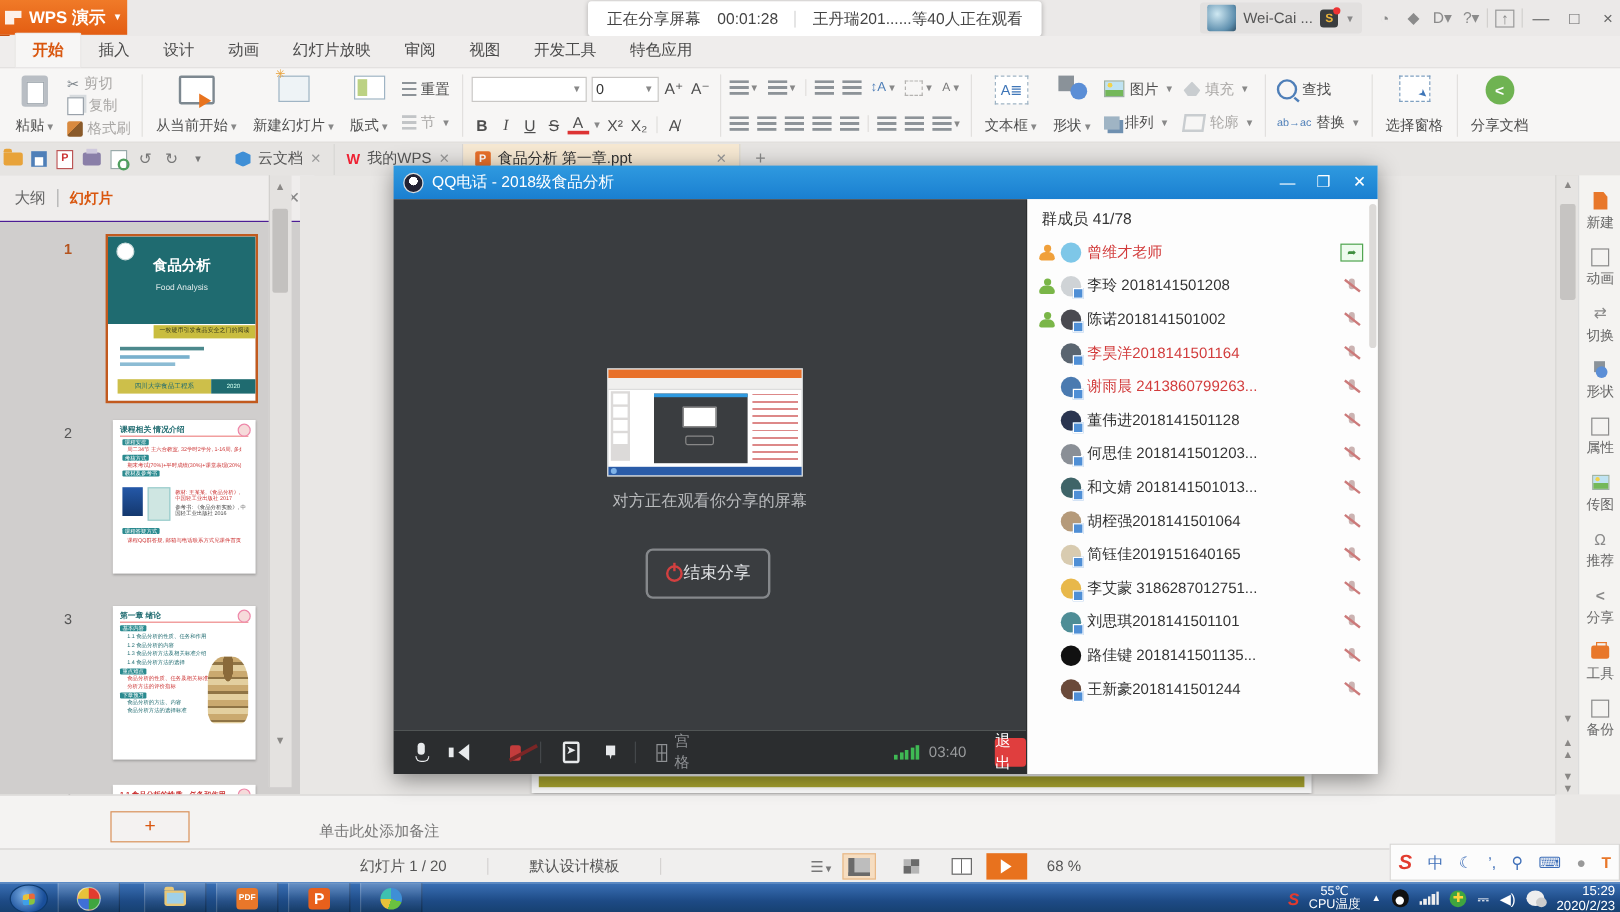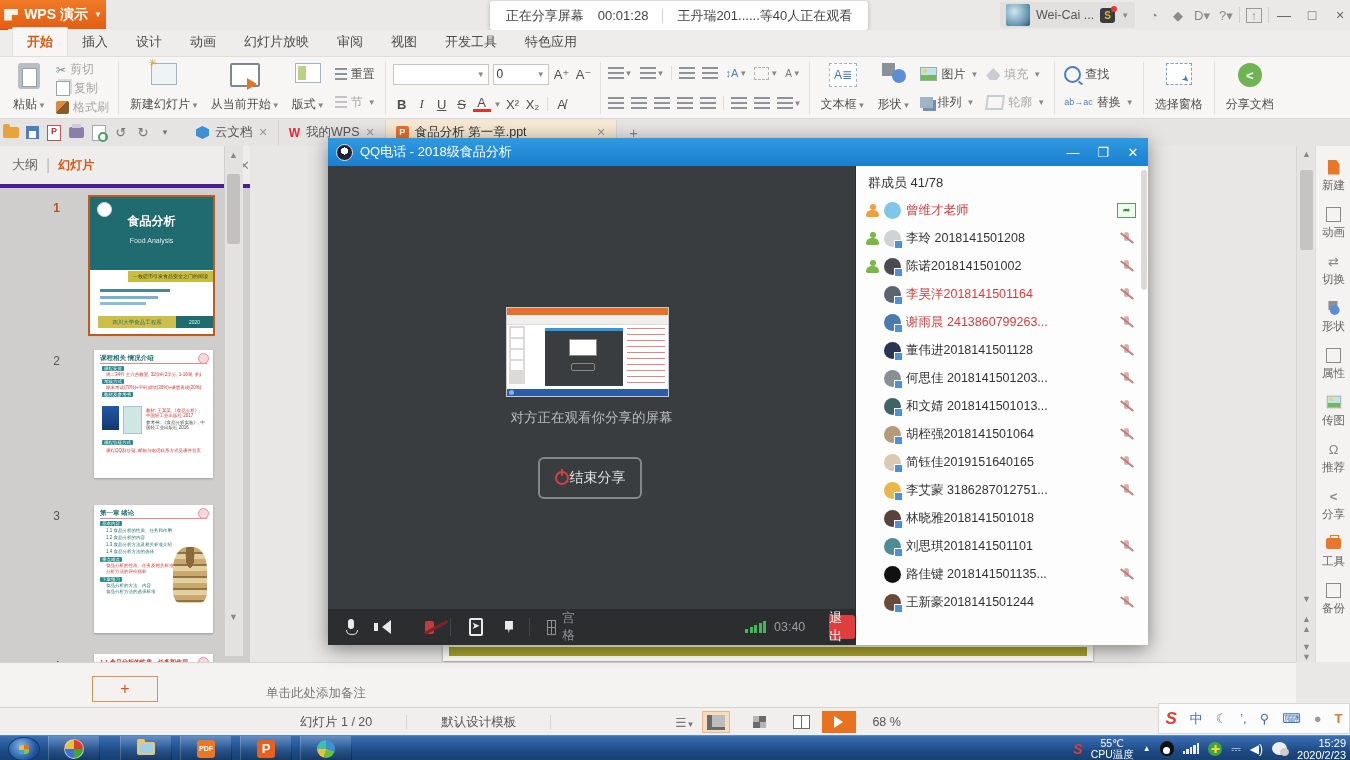--- a/index.html
+++ b/index.html
@@ -81,21 +81,21 @@
   .ico-preview{width:12px;height:14px;background:#fff;border:1px solid #9aa;position:relative;margin:0 4px;}
   .ico-preview::after{content:"";position:absolute;right:-3px;bottom:-2px;width:6px;height:6px;border:2px solid #4f9f5f;border-radius:50%;}
   .dtab{height:26px;display:flex;align-items:center;gap:6px;padding:0 10px;font-size:12.5px;color:#555;border-right:1px solid #d8d6d4;}
   .dtab.active{background:#f6e8d2;color:#333;}
   .dtab .x{color:#999;font-size:11px;}
   .cubeico{width:13px;height:13px;background:#3f8fd6;clip-path:polygon(50% 0,100% 25%,100% 75%,50% 100%,0 75%,0 25%);}
   .wico{color:#e23;font-weight:bold;font-size:12px;}
   .pptico{width:13px;height:13px;background:#e8702a;border-radius:2px;color:#fff;font-size:9px;font-weight:bold;text-align:center;line-height:13px;}
   
   #leftpanel{left:0;top:146px;width:250px;height:516px;background:#d0cecd;}
-  #lp-head{left:0;top:0;width:250px;height:38px;background:#efedec;border-bottom:4px solid #4c1d95;justify-content:center;}
+  #lp-head{left:0;top:0;width:250px;height:38px;background:#efedec;border-bottom:1px solid #4c1d95;justify-content:center;}
   #lp-head .t1{font-size:13px;color:#666;}
   #lp-head .t2{font-size:12px;color:#d9570f;font-weight:bold;}
   .thumb{background:#fff;box-shadow:0 1px 2px rgba(0,0,0,.25);overflow:hidden;}
   .thumb.sel{outline:2px solid #c25a1e;}
   .tnum{font-size:12px;color:#555;width:20px;text-align:right;}
   .tnum.sel{color:#b4541e;font-weight:bold;}
   .s-title{font-weight:bold;color:#1f6b70;border-bottom:1px solid #e88;}
   .redline{color:#cc3333;}
   .tealbox{background:#2a8a8f;color:#fff;display:inline-block;padding:0 2px;border-radius:1px;}
   #lp-scroll{left:224px;top:146px;width:18px;height:510px;background:#e4e2e0;border-left:1px solid #d2d0ce;}
@@ -289,26 +289,26 @@
           </div>
         <div class="srow gray">
             <span class="ico-brush"></span>
             <span>格式刷</span>
           </div>
       </div>
     </div>
     <div class="vsep"></div>
     <div class="grp">
       <div class="bigbtn">
+        <span class="ico-play-screen"></span>
+        <span class="lbl"><span>从当前开始</span><span class="caret">▼</span></span>
+      </div>
+      <div class="bigbtn">
         <span class="ico-newslide"></span>
         <span class="lbl"><span>新建幻灯片</span><span class="caret">▼</span></span>
-      </div>
-      <div class="bigbtn">
-        <span class="ico-play-screen"></span>
-        <span class="lbl"><span>从当前开始</span><span class="caret">▼</span></span>
       </div>
       <div class="bigbtn">
         <span class="ico-layout"></span>
         <span class="lbl"><span>版式</span><span class="caret">▼</span></span>
       </div>
       <div class="col">
         <div class="srow">
             <span class="lines sm"></span>
             <span>重置</span>
           </div>
@@ -761,25 +761,20 @@
         <span class="mute"></span>
       </div>
       <div class="mrow">
         <span class="noperson"></span>
           <span class="avatar badge" style="background:#e8b84a;"></span>
         <span class="mname">李艾蒙 3186287012751...</span>
         <span class="mute"></span>
       </div>
       <div class="mrow">
         <span class="noperson"></span>
-          <span class="avatar badge" style="background:#58423e;"></span>
-        <span class="mname">林晓雅2018141501018</span>
-      </div>
-      <div class="mrow">
-        <span class="noperson"></span>
           <span class="avatar badge" style="background:#4e8d96;"></span>
         <span class="mname">刘思琪2018141501101</span>
         <span class="mute"></span>
       </div>
       <div class="mrow">
         <span class="noperson"></span>
           <span class="avatar" style="background:#111;"></span>
         <span class="mname">路佳键 2018141501135...</span>
         <span class="mute"></span>
       </div>

